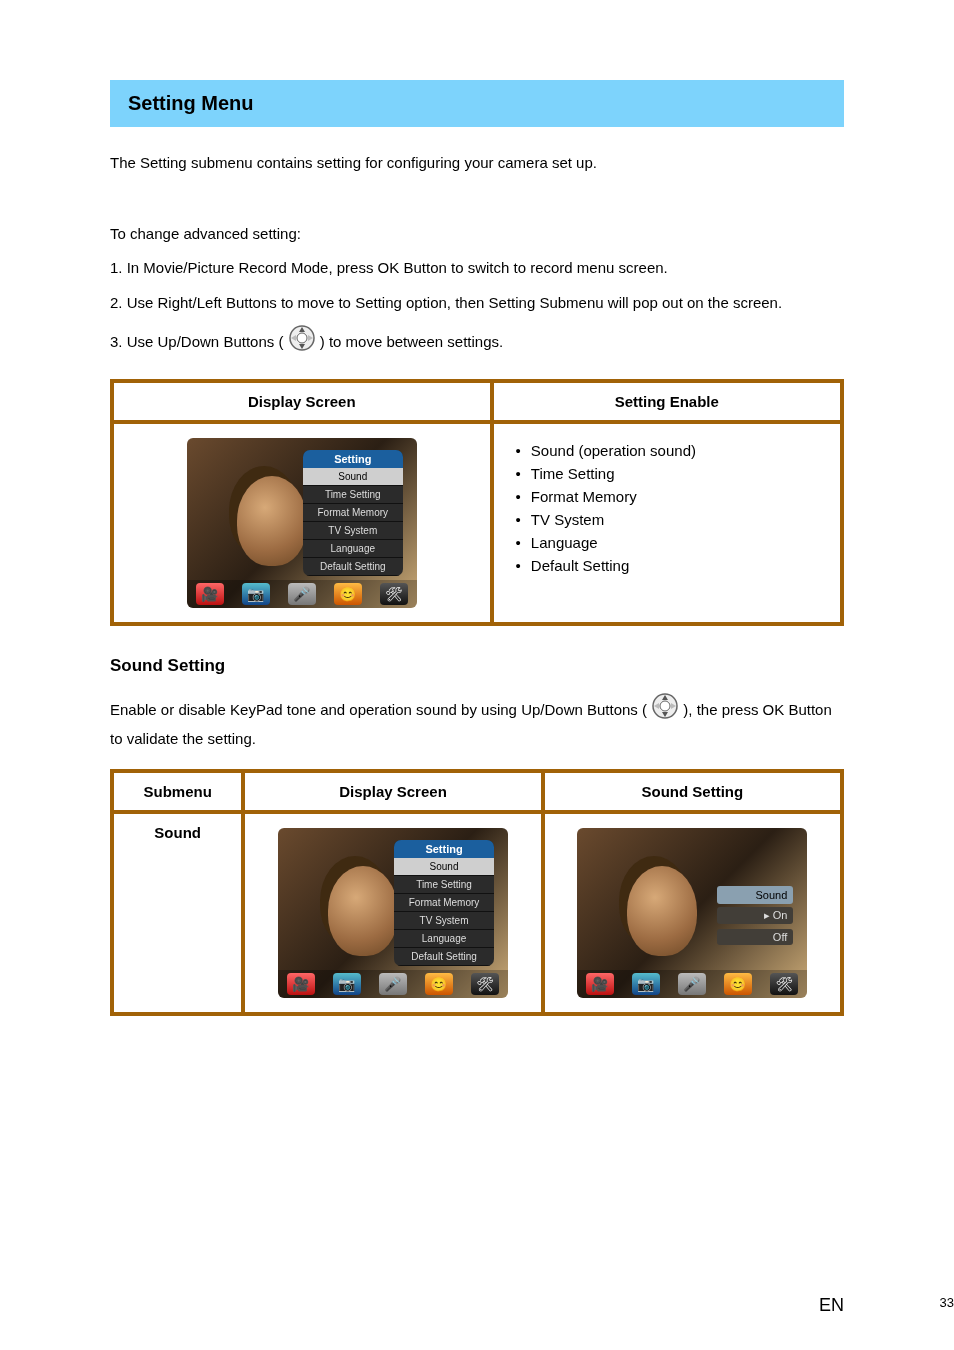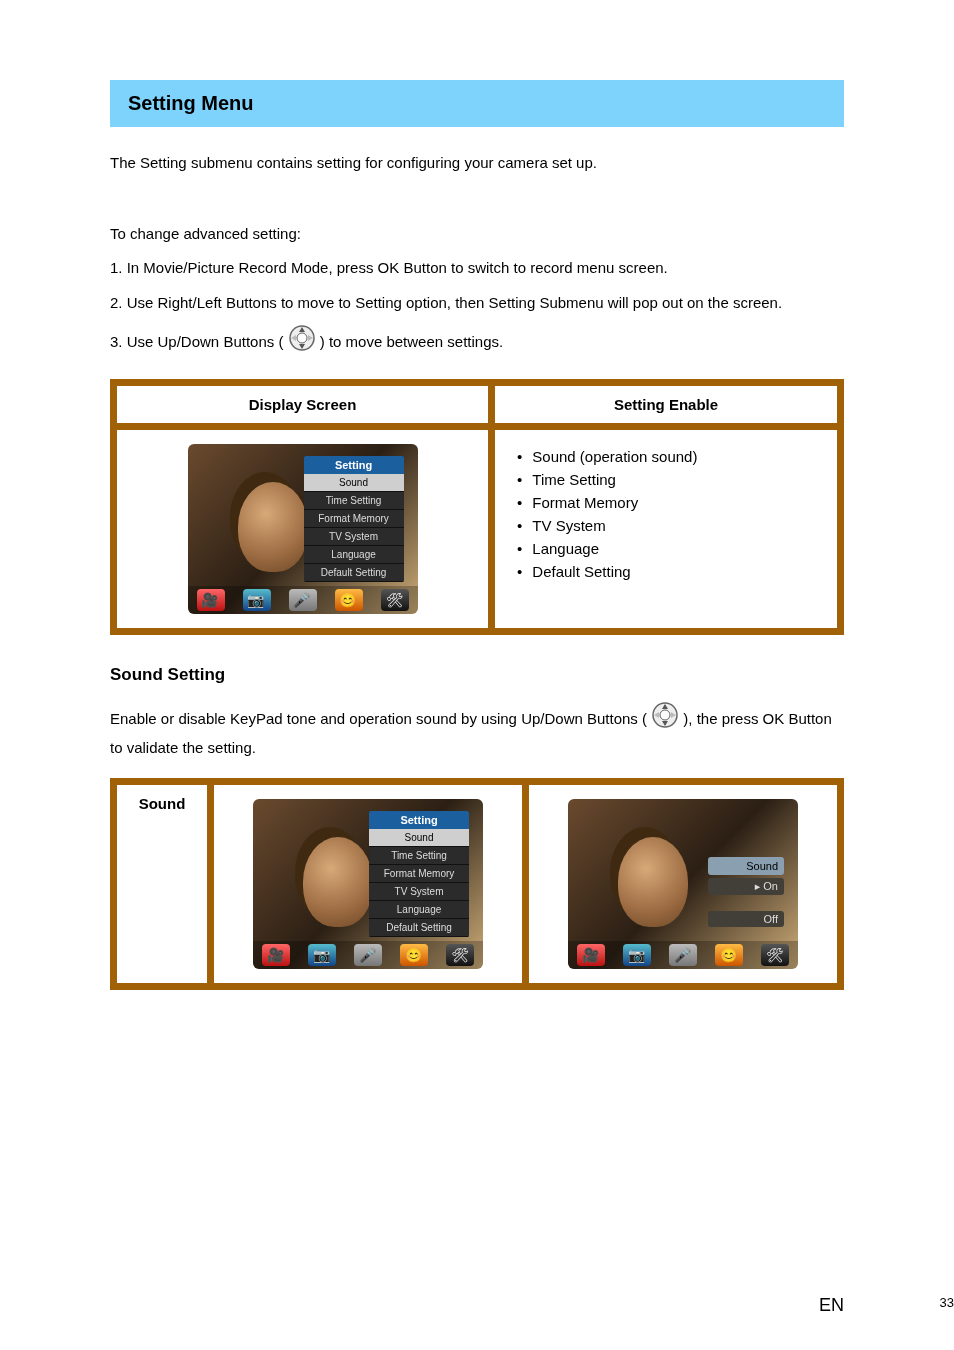--- a/index.html
+++ b/index.html
@@ -29,21 +29,21 @@
       vertical-align: middle;
       position: relative;
       top: -2px;
     }
     table.layout {
       border-collapse: collapse;
       width: 100%;
       margin: 18px 0 30px 0;
     }
     table.layout th, table.layout td {
-      border: 7px solid #a16207;
+      border: 4px solid #a16207;
       padding: 10px 14px;
       vertical-align: top;
     }
     table.layout th {
       font-weight: bold;
       text-align: center;
       background: #fff;
       padding: 10px;
     }
 
@@ -63,21 +63,21 @@
       background: radial-gradient(circle at 40% 35%, #d7a978 0%, #9c6b42 60%, #6b4725 100%);
       border-radius: 50% 50% 45% 45%;
       box-shadow: -8px -10px 0 0 #3f2a11;
     }
     .menu-panel {
       position: absolute;
       right: 14px;
       top: 12px;
       width: 100px;
       background: #2b2b2b;
-      border-radius: 2px;
+      border-radius: 7px;
       font-size: 10px;
       color: #ddd;
       overflow: hidden;
     }
     .menu-panel .mp-title {
       background: #1b5f9e;
       color: #fff;
       font-weight: bold;
       text-align: center;
       padding: 3px 2px;
@@ -124,21 +124,21 @@
       padding: 3px 6px;
       border-radius: 3px;
       margin-bottom: 3px;
       text-align: right;
     }
     .options-side .opt-item {
       background: #423e38;
       color: #ddd;
       padding: 2px 6px;
       border-radius: 3px;
-      margin-bottom: 16px;
+      margin-bottom: 5px;
       text-align: right;
     }
     .option-list { margin: 8px; padding-left: 0; list-style: none; }
     .option-list li { margin: 6px 0; }
     .option-list li::before { content: "•"; margin-right: 10px; }
 
     h3.sub { font-size: 17px; font-weight: bold; margin: 30px 0 18px 0; }
 
     .page-num { position: absolute; bottom: 40px; left: 0; right: 0; text-align: right; font-size: 13px; }
     .page-lang { position: absolute; bottom: 34px; right: 110px; font-size: 18px; margin-left: 10px; }
@@ -223,20 +223,25 @@
       <polygon points="14,25 11,20 17,20" fill="#555"></polygon>
       <polygon points="3,14 8,11 8,17" fill="#bbb"></polygon>
       <polygon points="25,14 20,11 20,17" fill="#bbb"></polygon>
     </svg>
   </span>
   <span> ), the press OK Button to validate the setting.</span>
 </p>
 
 <table class="layout">
   <tbody>
+      <tr>
+    <th style="width:18%;">Submenu</th>
+    <th style="width:41%;">Display Screen</th>
+    <th style="width:41%;">Sound Setting</th>
+  </tr>
   <tr>
     <td style="text-align:center; font-weight:bold;">Sound</td>
     <td style="text-align:center;">
       <div class="preview">
         <div class="face"></div>
         <div class="menu-panel">
           <div class="mp-title">Setting</div>
           <div class="mp-item selected">Sound</div>
           <div class="mp-item">Time Setting</div>
           <div class="mp-item">Format Memory</div>

